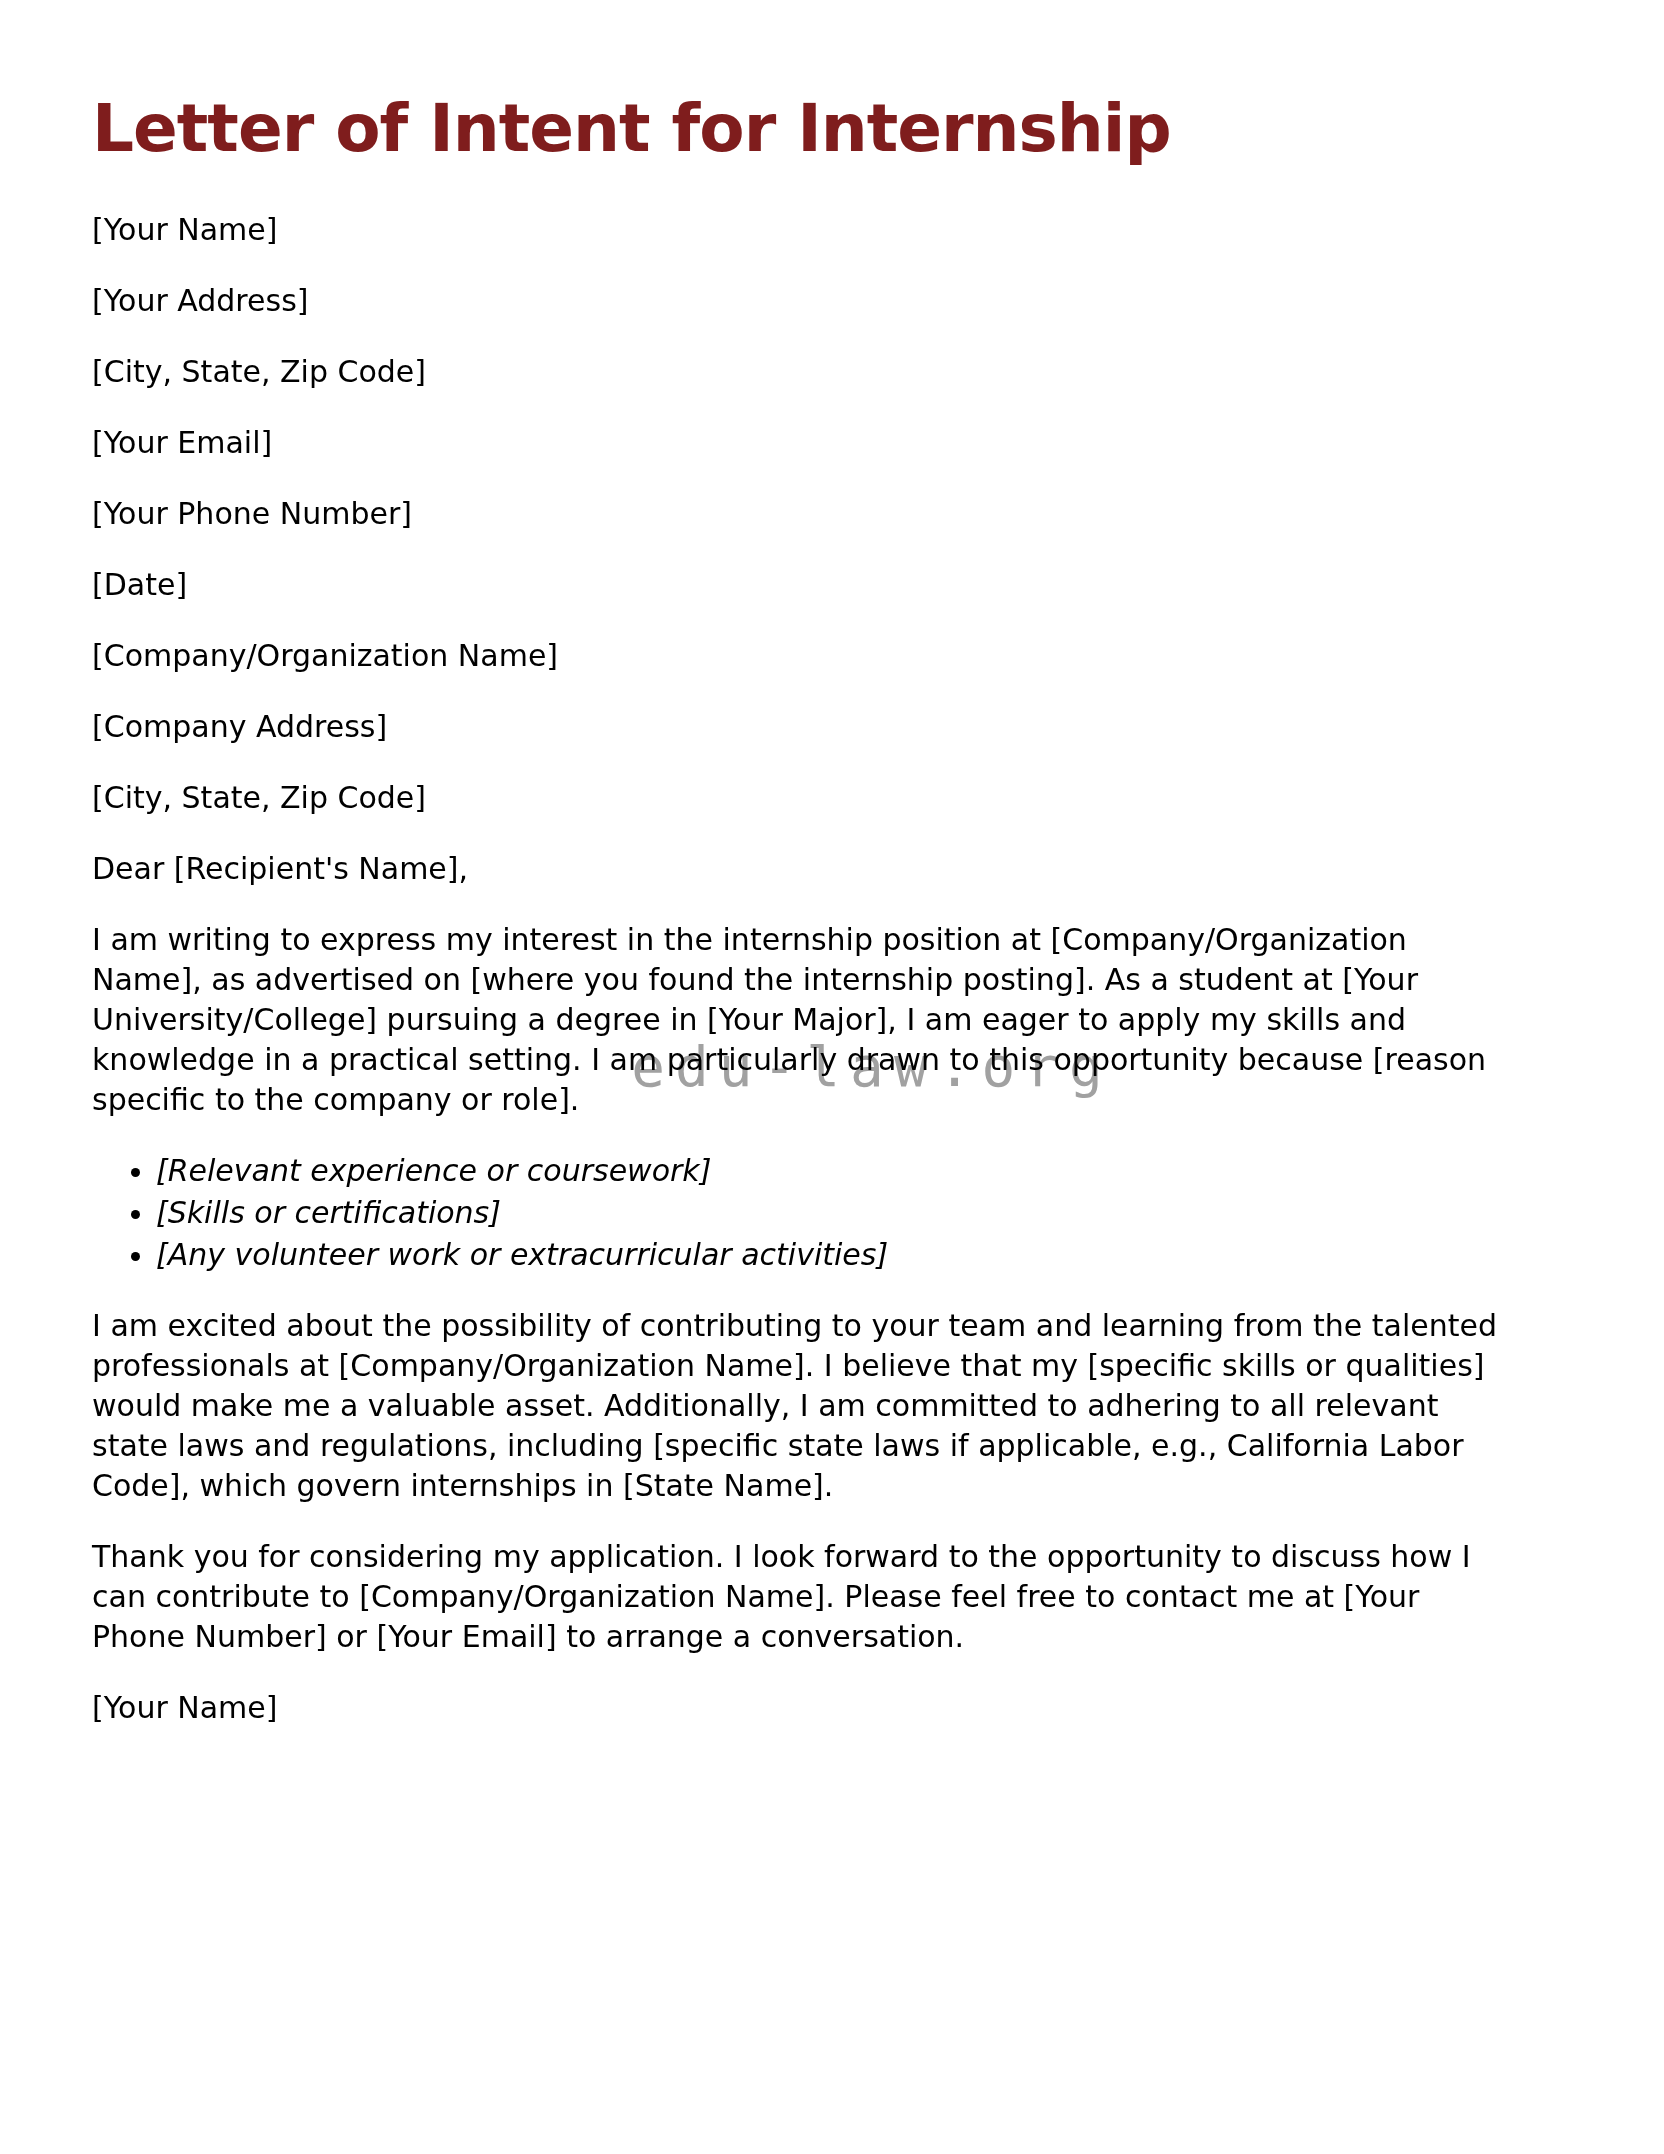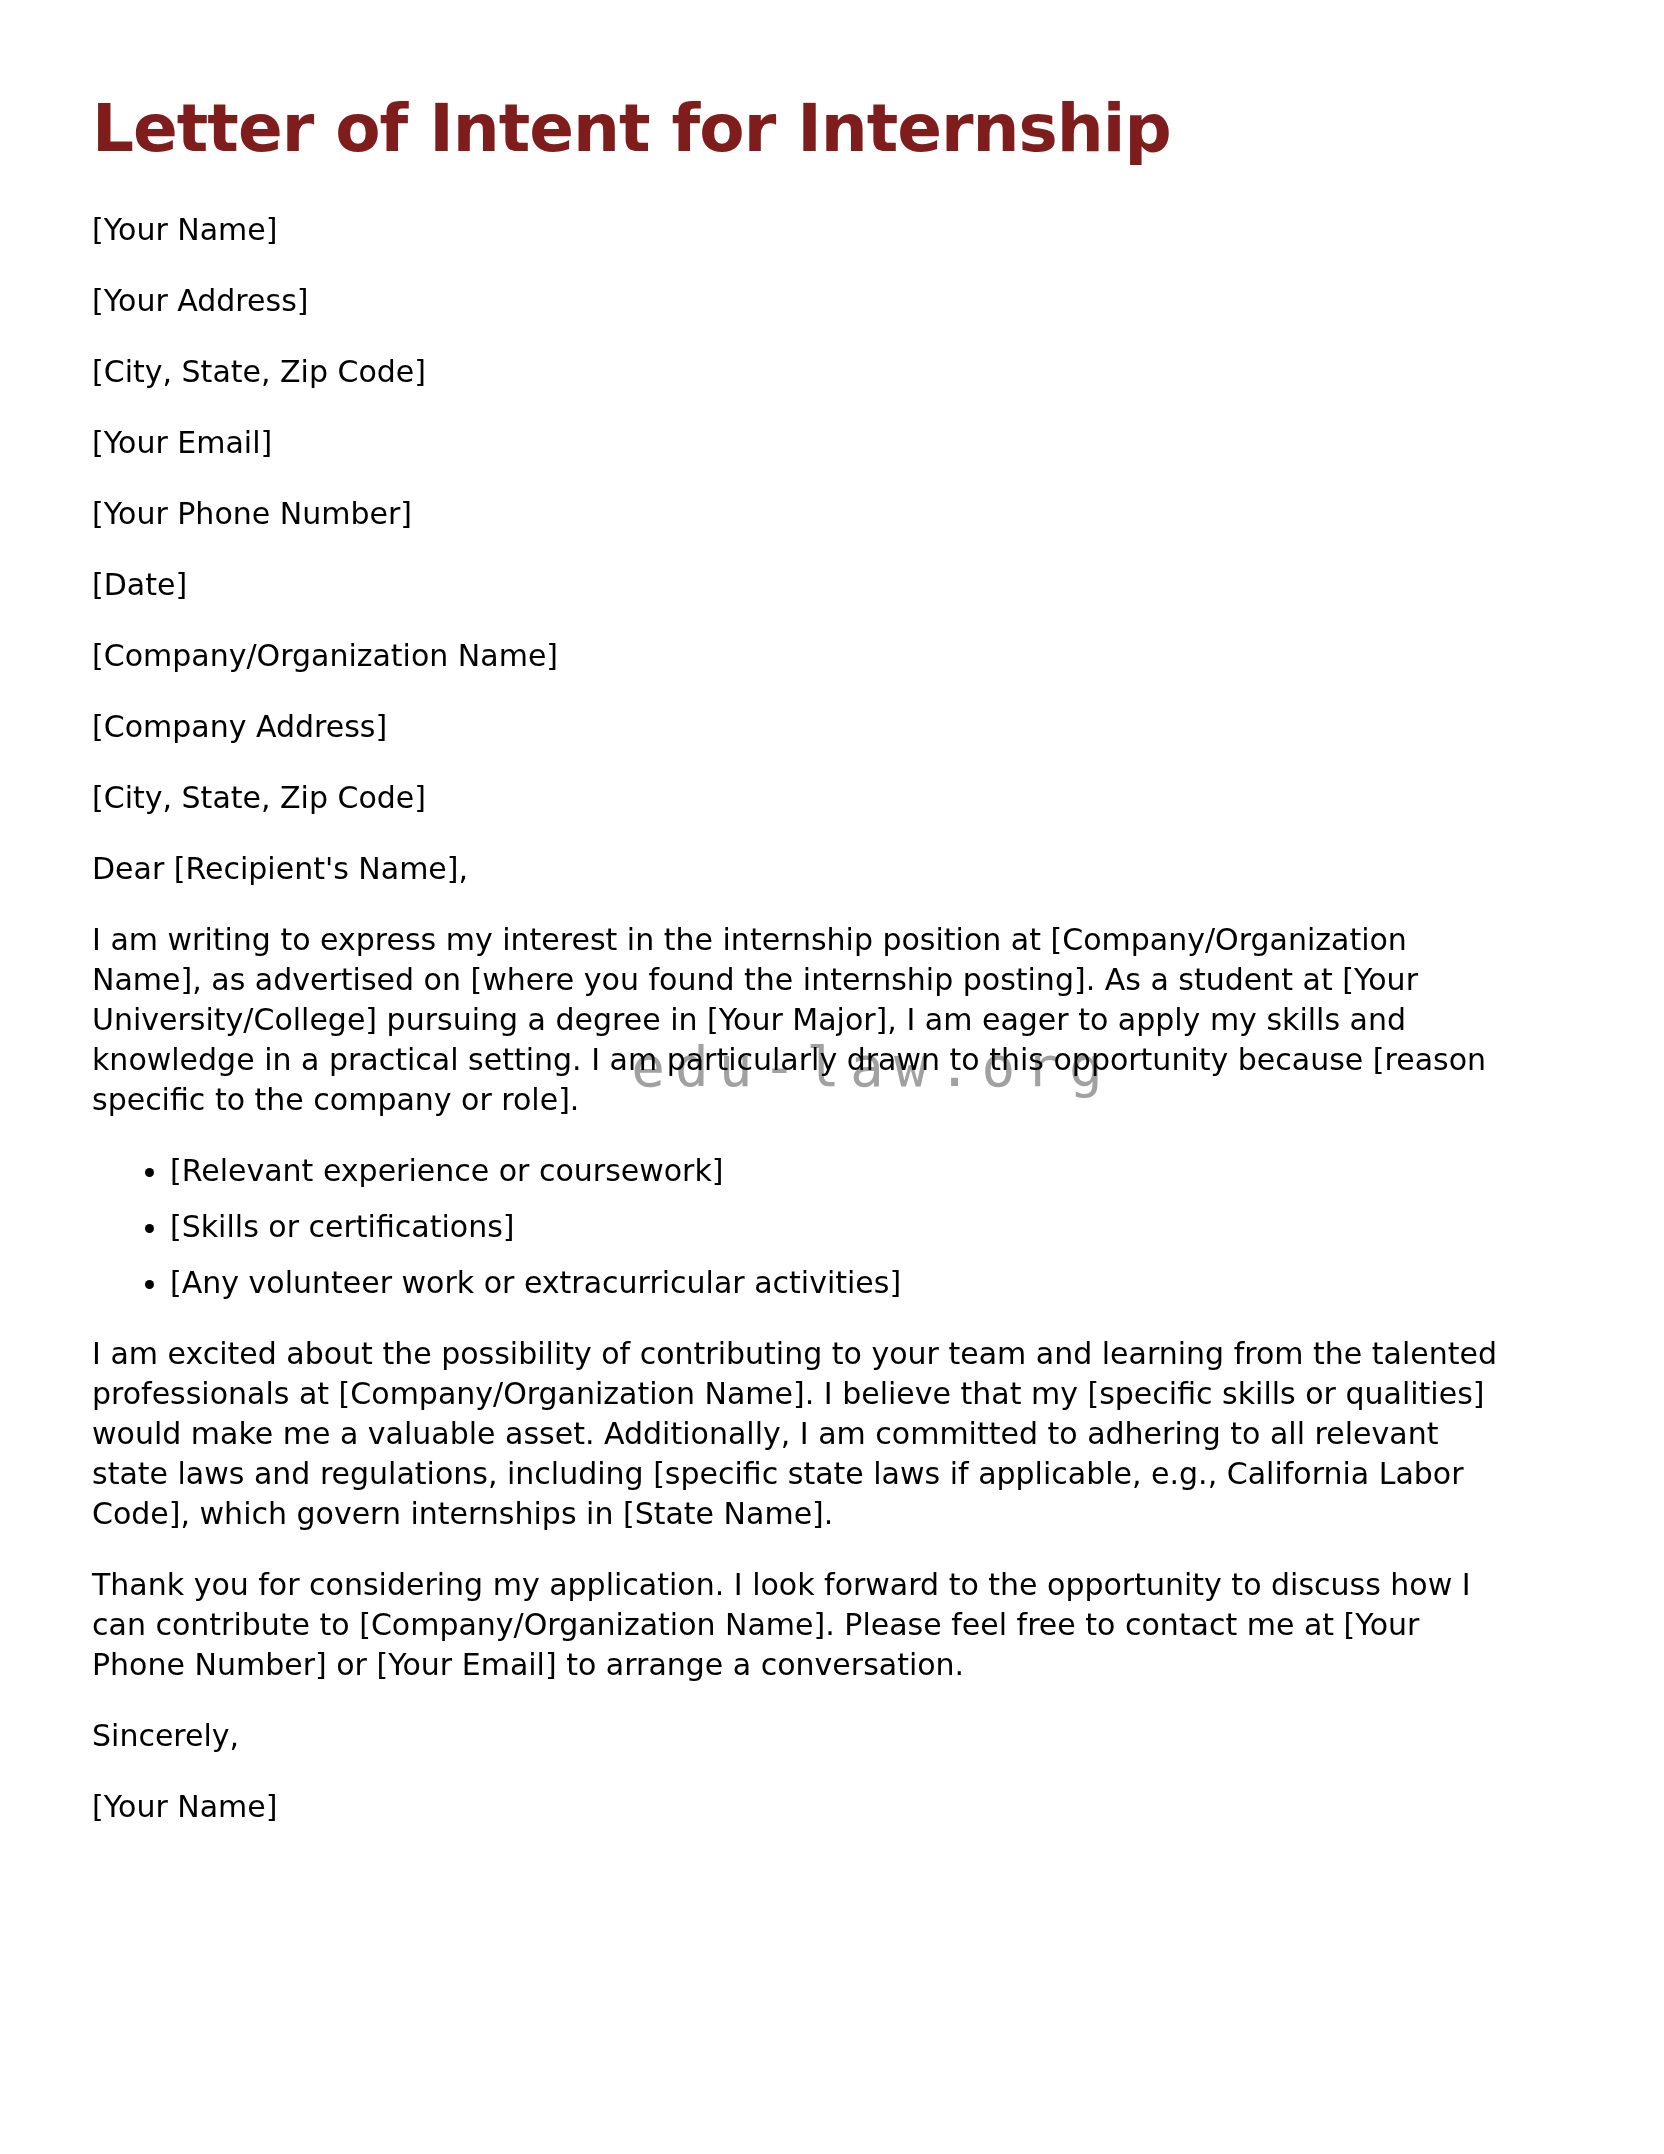--- a/index.html
+++ b/index.html
@@ -41,22 +41,23 @@
     color: #000000;
   }
   ul.bullet-list {
     margin: 31px 0;
     padding: 0 0 0 62px;
     list-style: disc;
   }
   ul.bullet-list li {
     font-size: 30px;
     line-height: 40px;
-    margin: 16px;
+    margin: 2px;
     color: #000000;
+    font-style: italic;
   }
   .watermark {
     position: absolute;
     z-index: 0;
     top: 1034px;
     left: 0;
     width: 100%;
     text-align: center;
     font-family: "DejaVu Sans Mono", "Liberation Mono", monospace;
     font-weight: 200;
@@ -98,18 +99,17 @@
     <ul class="bullet-list">
       <li>[Relevant experience or coursework]</li>
       <li>[Skills or certifications]</li>
       <li>[Any volunteer work or extracurricular activities]</li>
     </ul>
 
     <p class="para">I am excited about the possibility of contributing to your team and learning from the talented professionals at [Company/Organization Name]. I believe that my [specific skills or qualities] would make me a valuable asset. Additionally, I am committed to adhering to all relevant state laws and regulations, including [specific state laws if applicable, e.g., California Labor Code], which govern internships in [State Name].</p>
 
     <p class="para">Thank you for considering my application. I look forward to the opportunity to discuss how I can contribute to [Company/Organization Name]. Please feel free to contact me at [Your Phone Number] or [Your Email] to arrange a conversation.</p>
 
-    <p class="line">Sincerely,</p>
 
     <p class="line">[Your Name]</p>
 
   </div>
 </div>
 
 </body></html>

